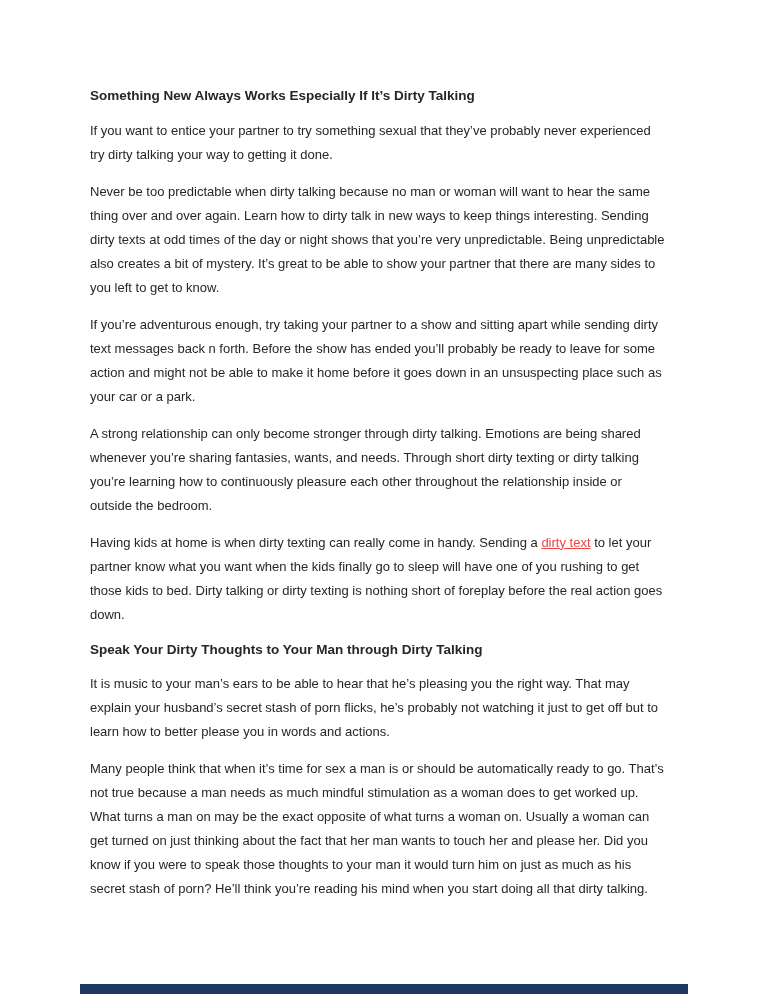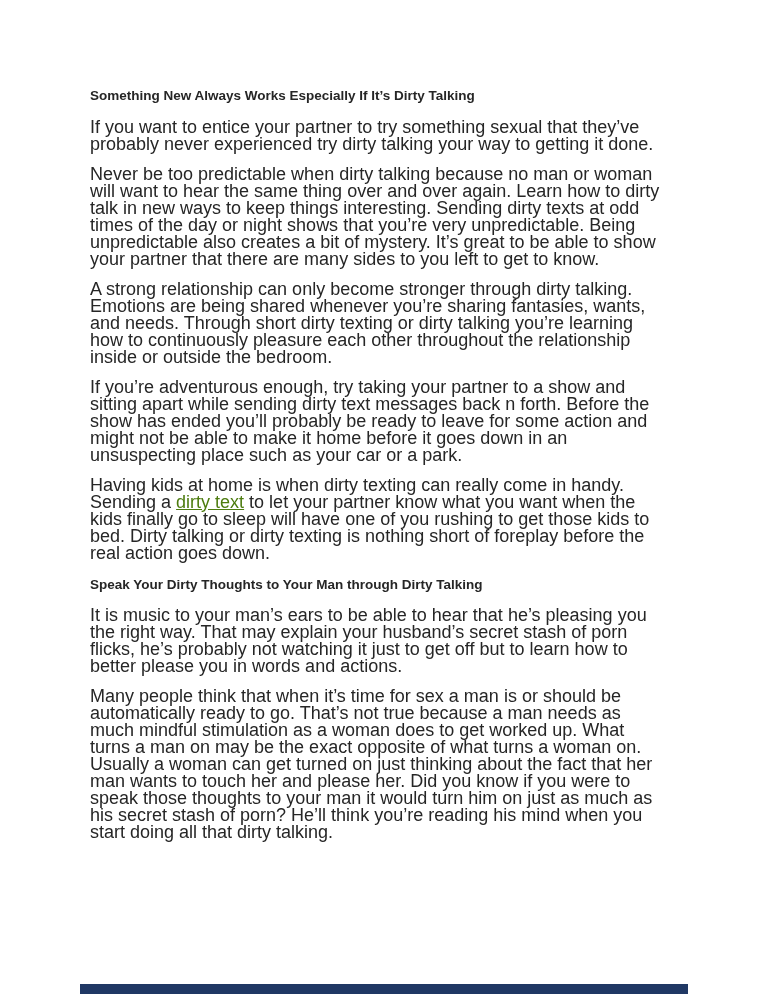--- a/index.html
+++ b/index.html
@@ -16,33 +16,33 @@
     height: 994px;
     background: #ffffff;
     overflow: hidden;
   }
   .content {
     padding: 86px 90px 0 90px;
     color: #262626;
   }
   .content p {
     margin: 0 12px 13px 0;
-    font-size: 18px;
-    line-height: 17px;
+    font-size: 13px;
+    line-height: 24px;
     color: #262626;
   }
   .content h2 {
     margin: 0 0 13px 0;
     font-size: 13.5px;
     line-height: 19.6px;
     font-weight: bold;
     color: #262626;
   }
   a.doc-link {
-    color: #4d7c0f;
+    color: #ef4444;
     text-decoration: underline;
     cursor: pointer;
   }
   .footer-bar {
     position: absolute;
     left: 80px;
     right: 80px;
     bottom: 0;
     height: 10px;
     background: #203864;
@@ -54,23 +54,23 @@
 <div class="page">
   <div class="content">
 
     <h2>Something New Always Works Especially If It’s Dirty Talking</h2>
 
     <p>If you want to entice your partner to try something sexual that they’ve probably never experienced try dirty talking your way to getting it done.</p>
 
 
     <p>Never be too predictable when dirty talking because no man or woman will want to hear the same thing over and over again. Learn how to dirty talk in new ways to keep things interesting. Sending dirty texts at odd times of the day or night shows that you’re very unpredictable. Being unpredictable also creates a bit of mystery. It’s great to be able to show your partner that there are many sides to you left to get to know.</p>
 
+    <p>If you’re adventurous enough, try taking your partner to a show and sitting apart while sending dirty text messages back n forth. Before the show has ended you’ll probably be ready to leave for some action and might not be able to make it home before it goes down in an unsuspecting place such as your car or a park.</p>
+
     <p>A strong relationship can only become stronger through dirty talking. Emotions are being shared whenever you’re sharing fantasies, wants, and needs. Through short dirty texting or dirty talking you’re learning how to continuously pleasure each other throughout the relationship inside or outside the bedroom.</p>
-
-    <p>If you’re adventurous enough, try taking your partner to a show and sitting apart while sending dirty text messages back n forth. Before the show has ended you’ll probably be ready to leave for some action and might not be able to make it home before it goes down in an unsuspecting place such as your car or a park.</p>
 
     <p><span>Having kids at home is when dirty texting can really come in handy. Sending a </span><a class="doc-link">dirty text</a><span> to let your partner know what you want when the kids finally go to sleep will have one of you rushing to get those kids to bed. Dirty talking or dirty texting is nothing short of foreplay before the real action goes down.</span></p>
 
     <h2>Speak Your Dirty Thoughts to Your Man through Dirty Talking</h2>
 
 
     <p>It is music to your man’s ears to be able to hear that he’s pleasing you the right way. That may explain your husband’s secret stash of porn flicks, he’s probably not watching it just to get off but to learn how to better please you in words and actions.</p>
 
     <p>Many people think that when it’s time for sex a man is or should be automatically ready to go. That’s not true because a man needs as much mindful stimulation as a woman does to get worked up. What turns a man on may be the exact opposite of what turns a woman on. Usually a woman can get turned on just thinking about the fact that her man wants to touch her and please her. Did you know if you were to speak those thoughts to your man it would turn him on just as much as his secret stash of porn?  He’ll think you’re reading his mind when you start doing all that dirty talking.</p>
 

